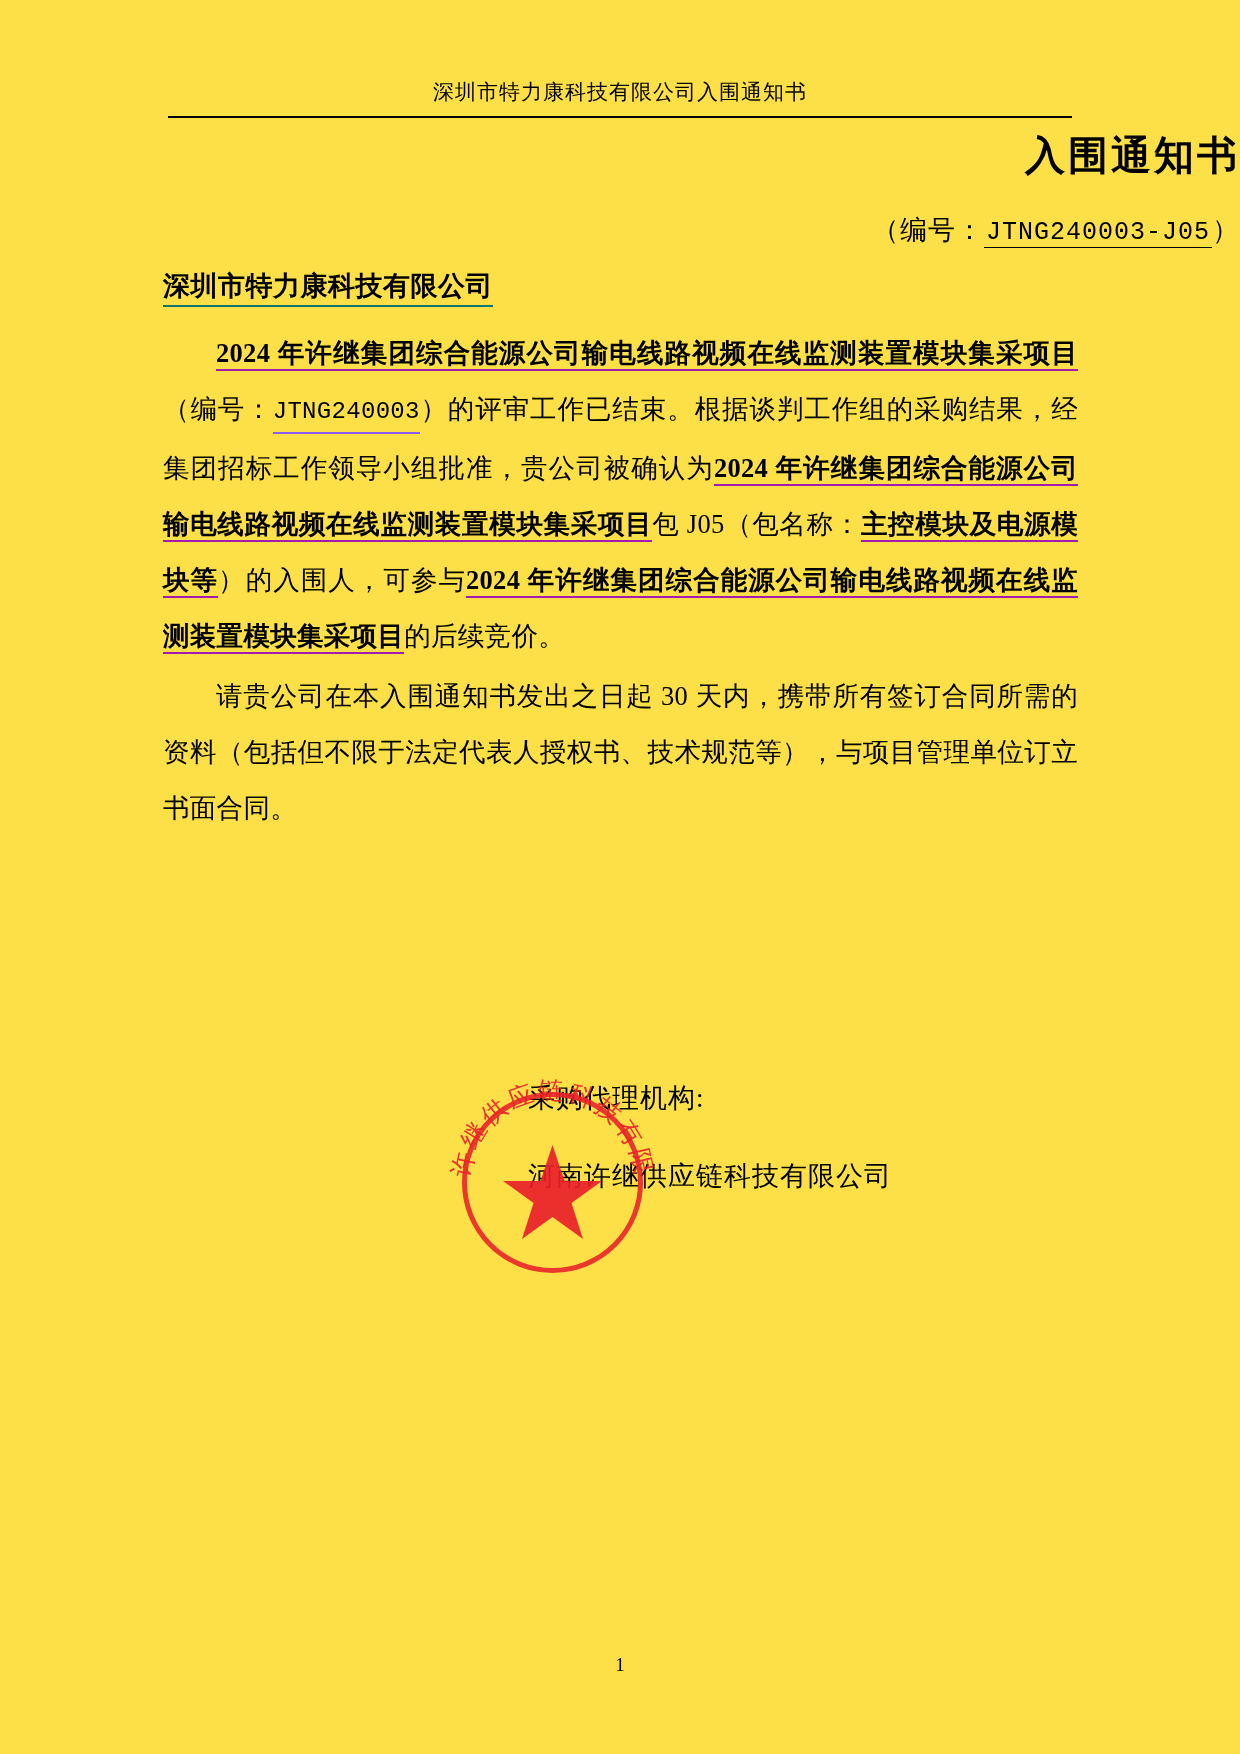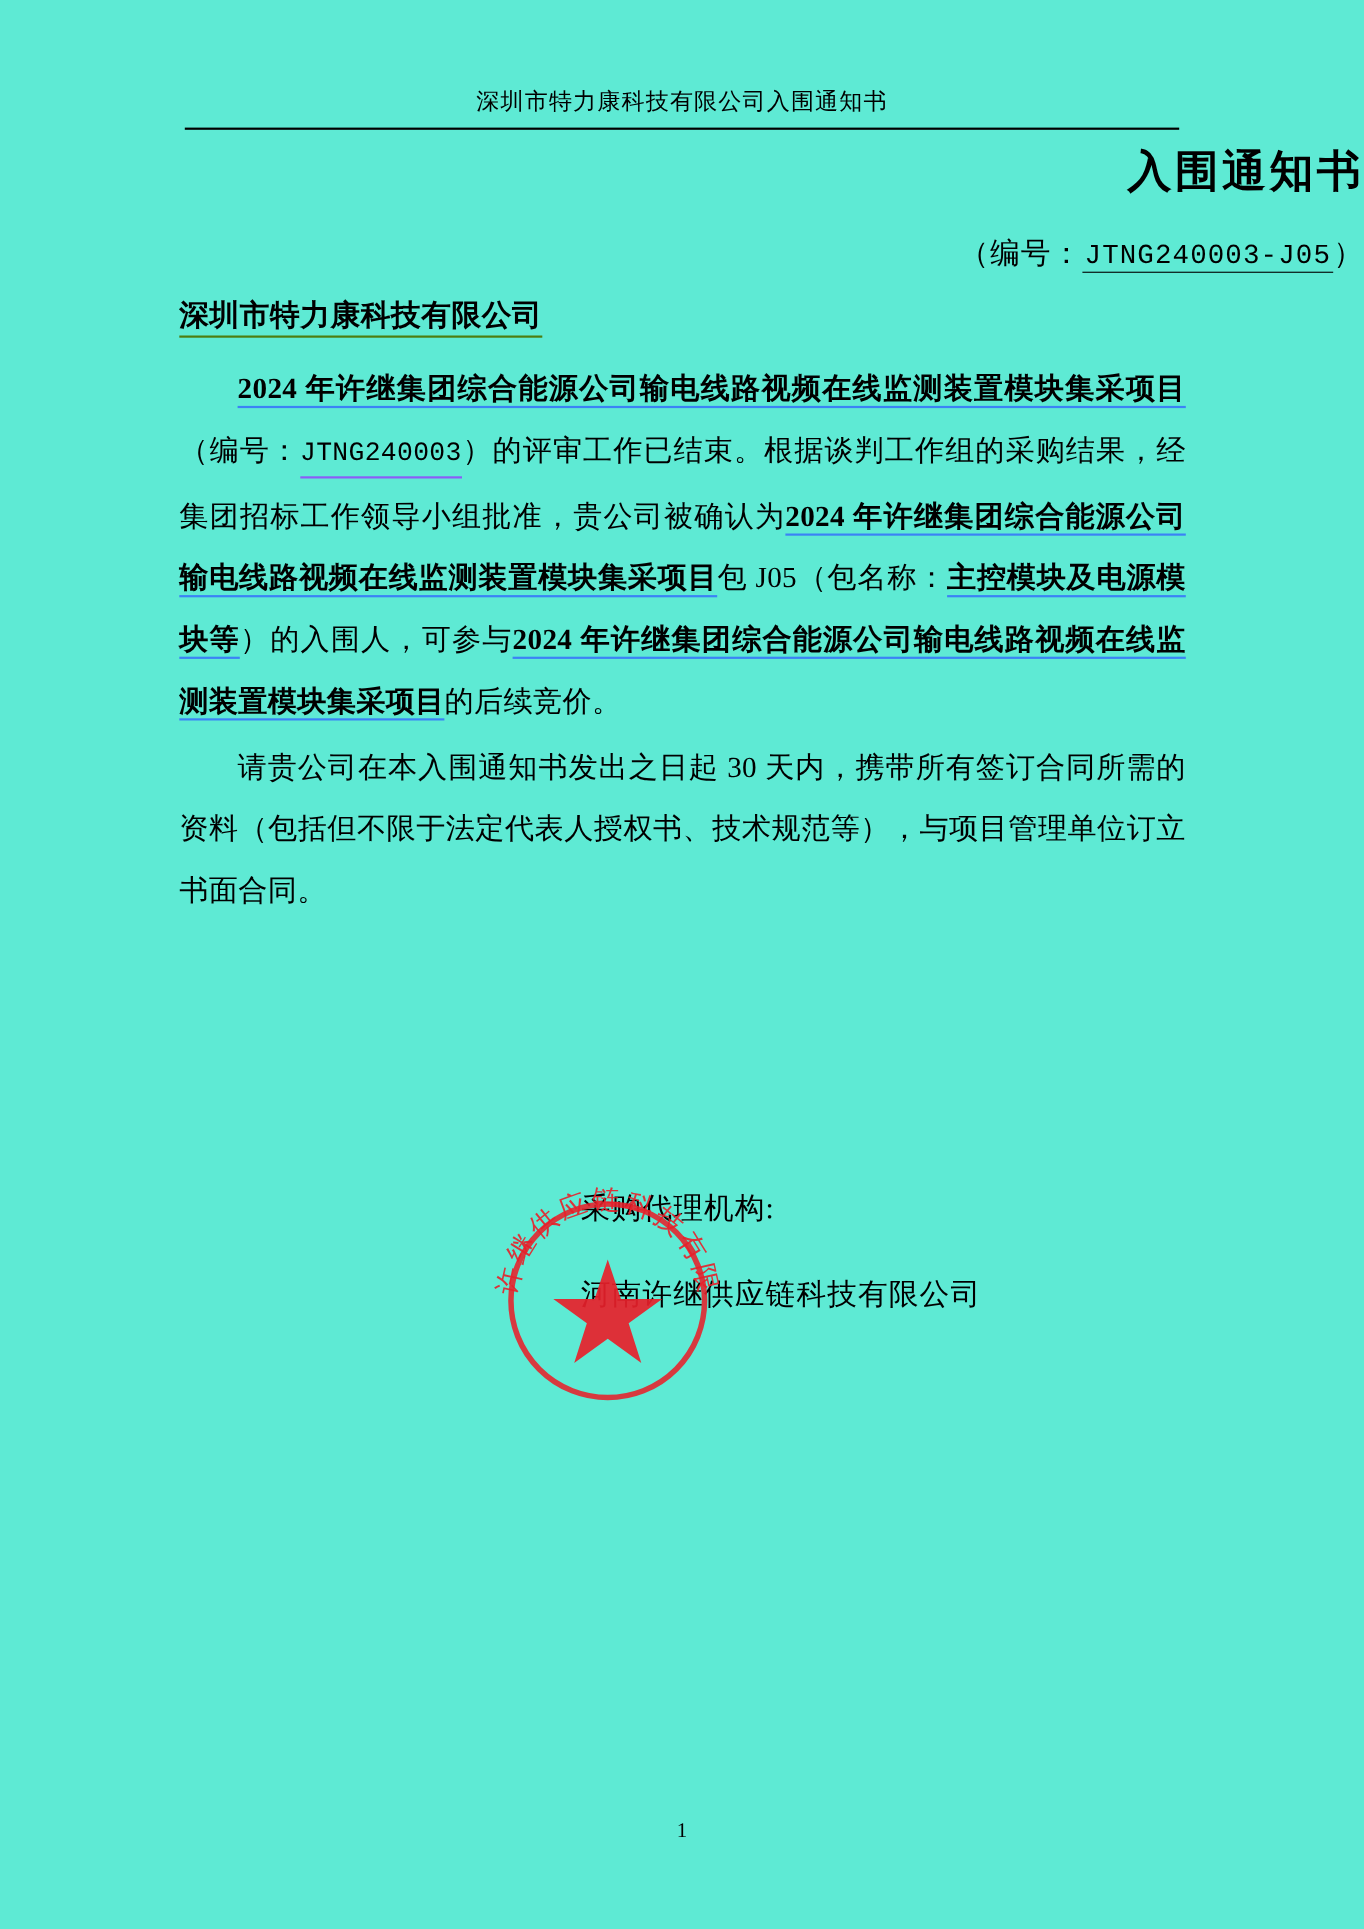--- a/index.html
+++ b/index.html
@@ -9,21 +9,21 @@
   }
   body {
     font-family: "Liberation Serif", "DejaVu Serif", serif;
     color: #000000;
   }
   .page {
     position: relative;
     width: 1240px;
     height: 1754px;
     margin: 0 auto;
-    background: #5eead4;
+    background: #fde047;
     overflow: hidden;
   }
   .header {
     position: absolute;
     top: 78px;
     left: 168px;
     width: 904px;
     text-align: center;
     font-size: 21px;
     letter-spacing: 1px;
@@ -62,35 +62,35 @@
     top: 268px;
     left: 163px;
     width: 915px;
   }
   .recipient {
     font-size: 27px;
     font-weight: bold;
     letter-spacing: 0.5px;
     margin: 0 0 18px 0;
     display: inline-block;
-    border-bottom: 2px solid #4d7c0f;
+    border-bottom: 2px solid #0f766e;
     padding-bottom: 1px;
   }
   p.para {
     font-size: 26.5px;
     line-height: 56px;
     text-align: justify;
     text-justify: inter-ideograph;
     margin: 0 0 4px 0;
     text-indent: 2em;
     letter-spacing: 0.3px;
   }
   .u-bold {
     font-weight: bold;
-    border-bottom: 2px solid #3b82f6;
+    border-bottom: 2px solid #a21caf;
     padding-bottom: 1px;
   }
   .u-plain {
     border-bottom: 2px solid #8b5cf6;
     padding-bottom: 7px;
   }
   .mono {
     font-family: "Liberation Mono", "DejaVu Sans Mono", monospace;
     font-size: 24px;
   }

